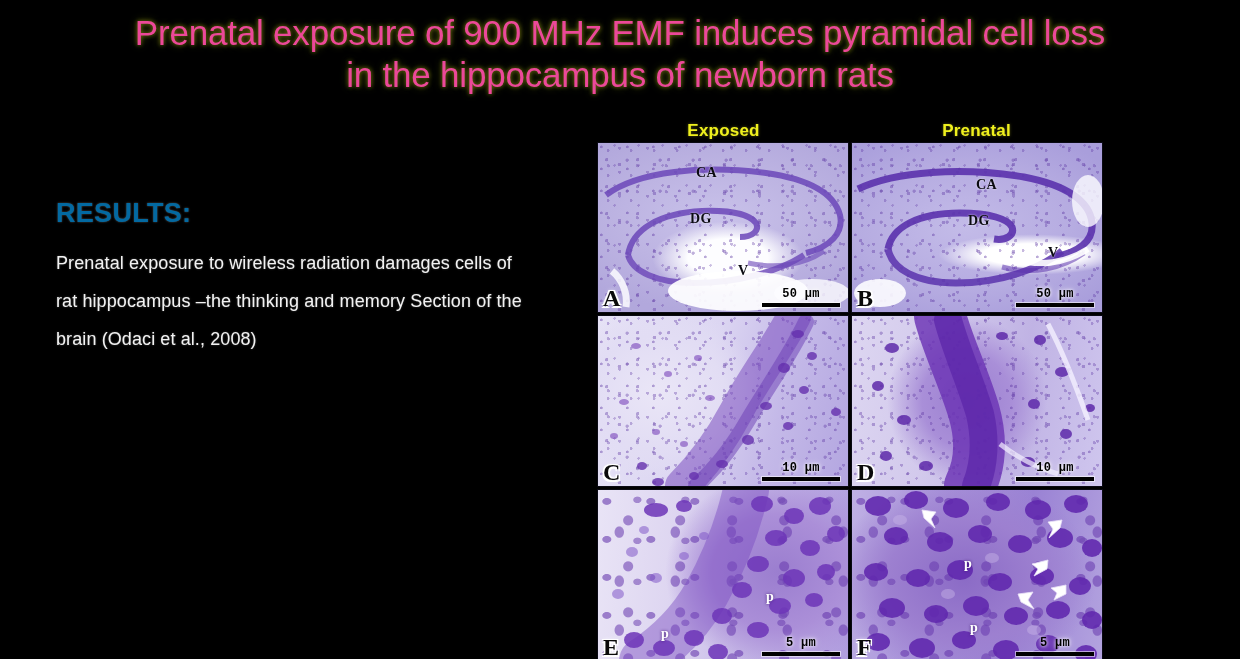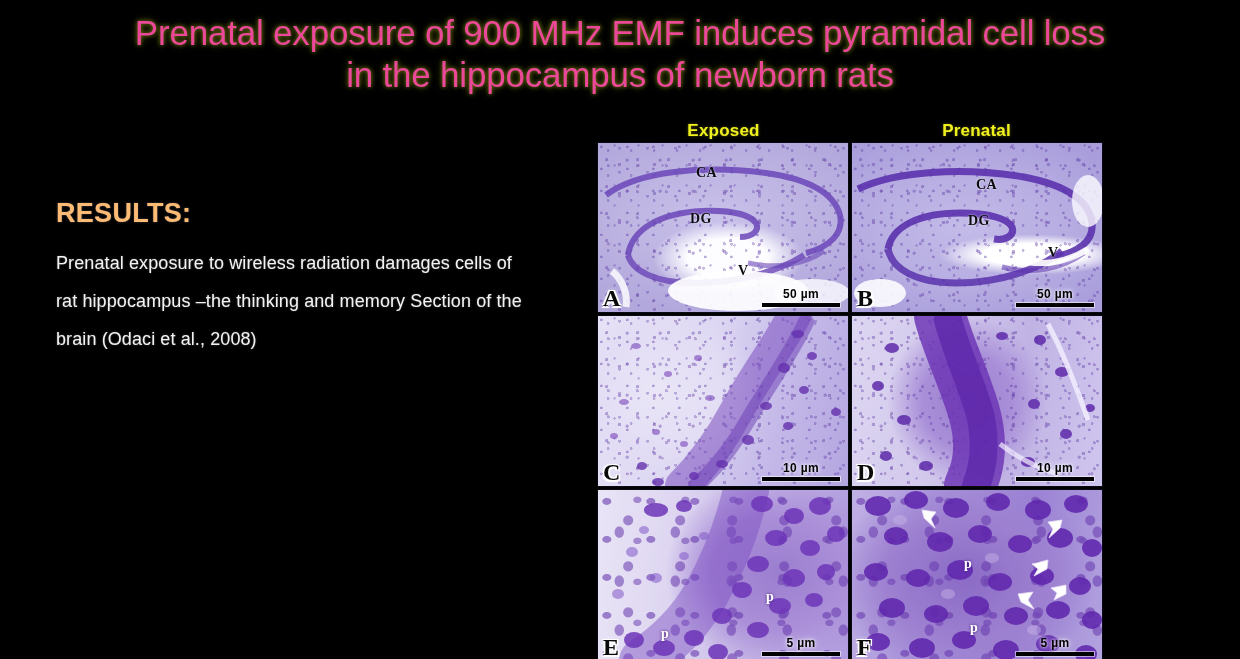--- a/index.html
+++ b/index.html
@@ -27,21 +27,21 @@
     white-space: pre-line;
   }
 
   
   .results-block {
     position: absolute;
     left: 56px; top: 196px;
     width: 470px;
   }
   .results-heading {
-    color: #fdba74;
+    color: #0369a1;
     font-weight: bold;
     font-size: 27px;
     line-height: 34px;
     letter-spacing: 0.3px;
     margin-bottom: 14px;
     text-shadow: 0 0 2px rgba(255,255,255,0.35);
   }
   .results-body {
     color: #f2f2f2;
     font-weight: 400;
@@ -186,21 +186,21 @@
     z-index: 5;
   }
   
   .scalebar {
     position: absolute;
     right: 8px; bottom: 5px;
     z-index: 6;
     text-align: center;
   }
   .scalebar .sb-label {
-    font-family: Liberation Sans, sans-serif;
+    font-family: Liberation Mono, monospace;
     font-weight: bold;
     font-size: 12px;
     color: #000;
     text-shadow: 0 0 3px rgba(255,255,255,0.95), 0 0 6px rgba(255,255,255,0.8);
     line-height: 13px;
     letter-spacing: 0.3px;
   }
   .scalebar .sb-line {
     height: 4px;
     background: #000;

